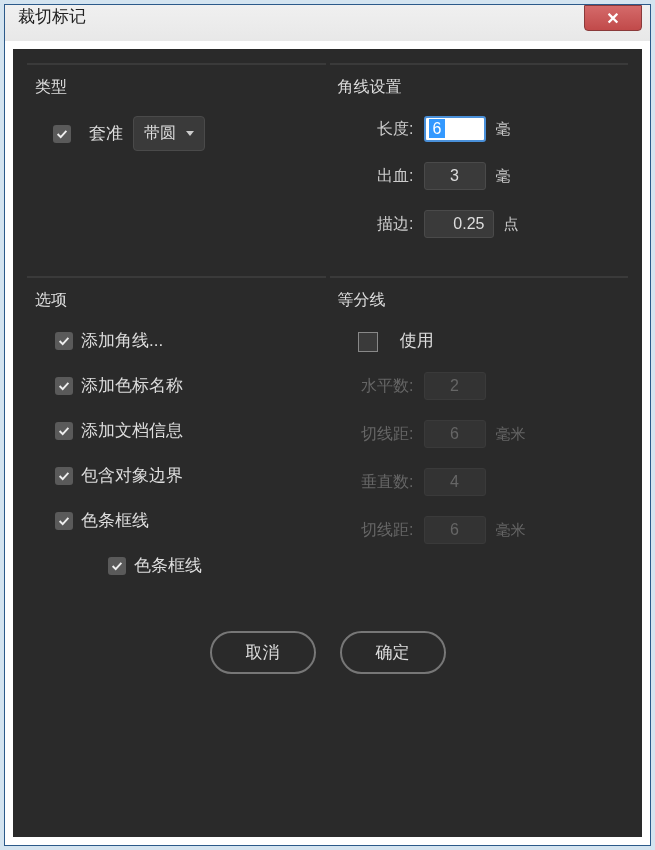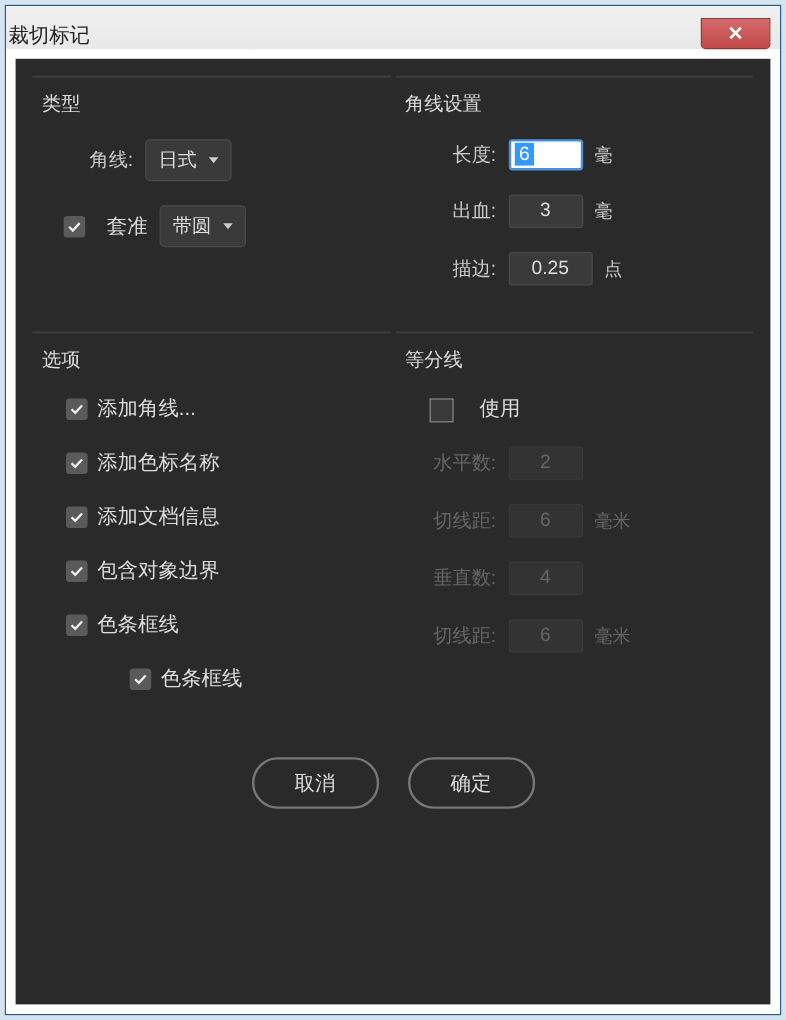--- a/index.html
+++ b/index.html
@@ -19,23 +19,23 @@
       border: 1px solid #2c5a8a;
       background: #fff;
       height: 100%;
       display: flex;
       flex-direction: column;
     }
     .title-bar {
       background: linear-gradient(to bottom, #f0f0f0, #e8e8e8);
       display: flex;
       justify-content: space-between;
-      align-items: flex-end;
+      align-items: flex-start;
       height: 36px;
-      padding-left: 2px;
+      padding-left: 13px;
     }
     .title-text {
       font-size: 17px;
       color: #222;
     }
     .close-btn {
       width: 58px;
       height: 26px;
       background: linear-gradient(to bottom, #d46a6a, #c14a4a);
       border: 1px solid #8a3a3a;
@@ -220,27 +220,20 @@
     </div>
   </div>
 
   <div class="dialog-body">
 
     <div class="row-top">
 
       <div class="group">
         <div class="group-title">类型</div>
 
-        <div class="form-row">
-          <span class="label-right">角线:</span>
-          <div class="select-box">
-            <span>日式</span>
-            <span class="chevron"></span>
-          </div>
-        </div>
 
         <div class="form-row" style="padding-left:18px;">
           <span class="checkbox-custom">
             <svg viewBox="0 0 16 16">
                 <path d="M3 8 L6.5 11.5 L13 4.5" stroke="#eee" stroke-width="2.2" fill="none"></path>
               </svg>
           </span>
           <span class="checkbox-label">套准</span>
           <div class="select-box">
             <span>带圆</span>
@@ -259,21 +252,21 @@
         </div>
 
         <div class="form-row">
           <span class="label-right">出血:</span>
           <div class="input-box"><span>3</span></div>
           <span class="unit">毫</span>
         </div>
 
         <div class="form-row">
           <span class="label-right">描边:</span>
-          <div class="input-box" style="width:70px;"><span>0.25</span></div>
+          <div class="input-box" style="width:70px;text-align:right;"><span>0.25</span></div>
           <span class="unit">点</span>
         </div>
       </div>
     </div>
 
     <div class="row-bot">
 
       <div class="group">
         <div class="group-title">选项</div>
 

